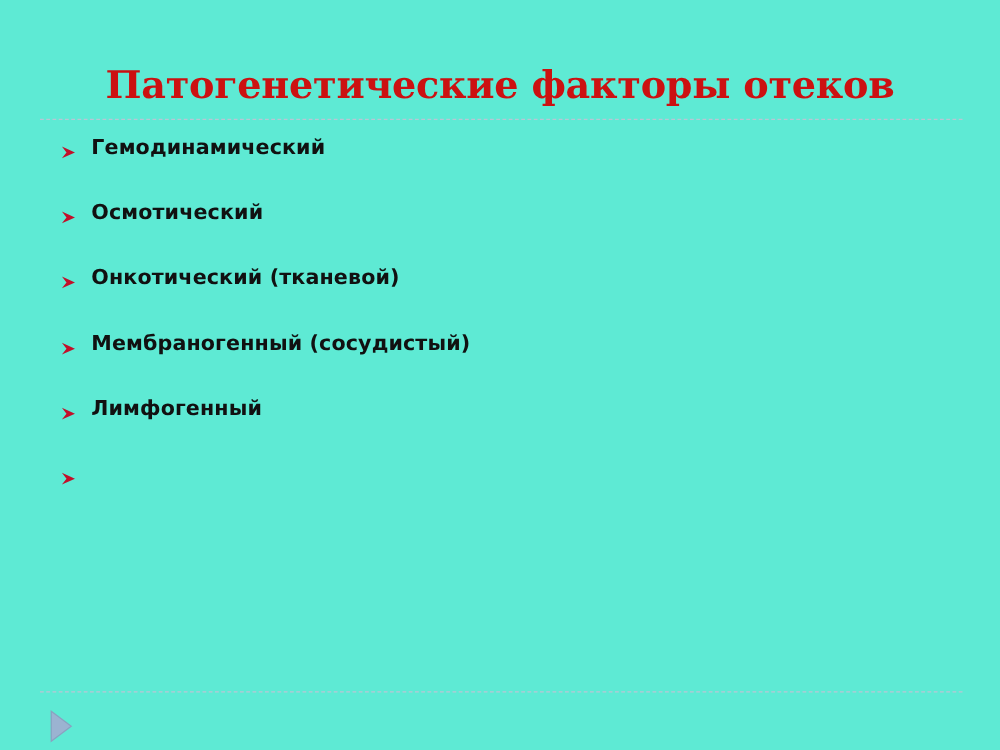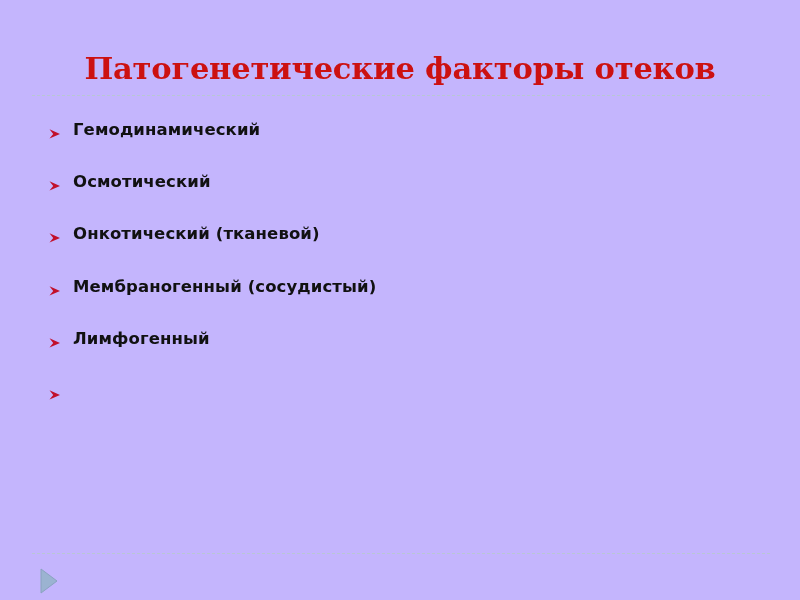--- a/index.html
+++ b/index.html
@@ -12,21 +12,21 @@
     height: 600px;
     position: relative;
     overflow: hidden;
     font-family: "DejaVu Sans", sans-serif;
     -webkit-font-smoothing: antialiased;
   }
 
   .slide {
     position: absolute;
     inset: 0;
-    background: #c4b5fd;
+    background: #5eead4;
   }
 
   
   .title-block {
     position: absolute;
     left: 32px;
     top: 46px;
     width: 736px;
     height: 46px;
   }
@@ -50,21 +50,21 @@
     height: 0;
     border-top: 1px dashed #b9c6d4;
   }
   .rule-top    { top: 95px; }
   .rule-bottom { top: 553px; }
 
   
   .bullet-list {
     position: absolute;
     left: 46px;
-    top: 118px;
+    top: 106px;
     width: 700px;
     list-style: none;
     margin: 0;
     padding: 0;
   }
   .bullet-item {
     position: relative;
     height: 52.2px;
     padding-left: 27px;
     display: flex;

